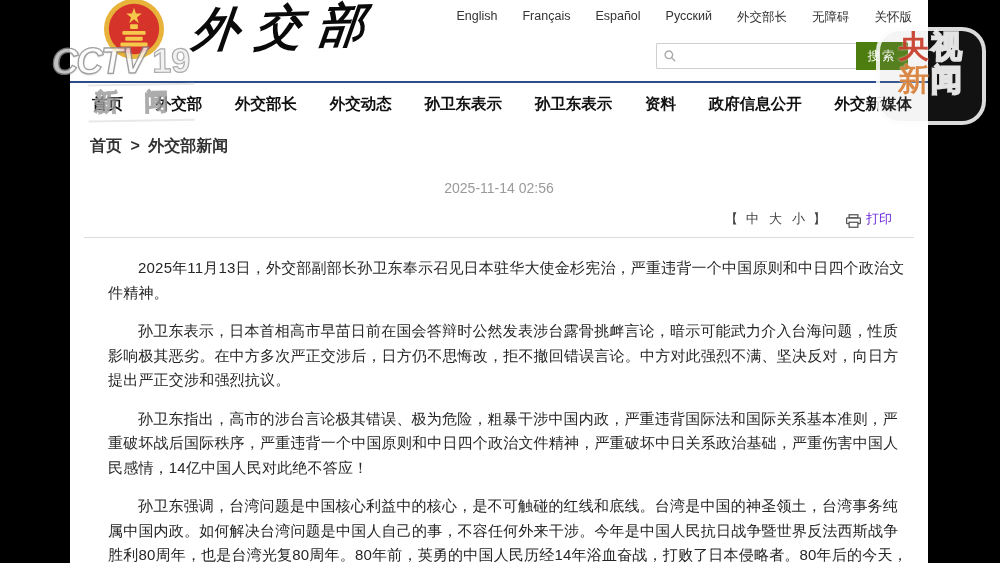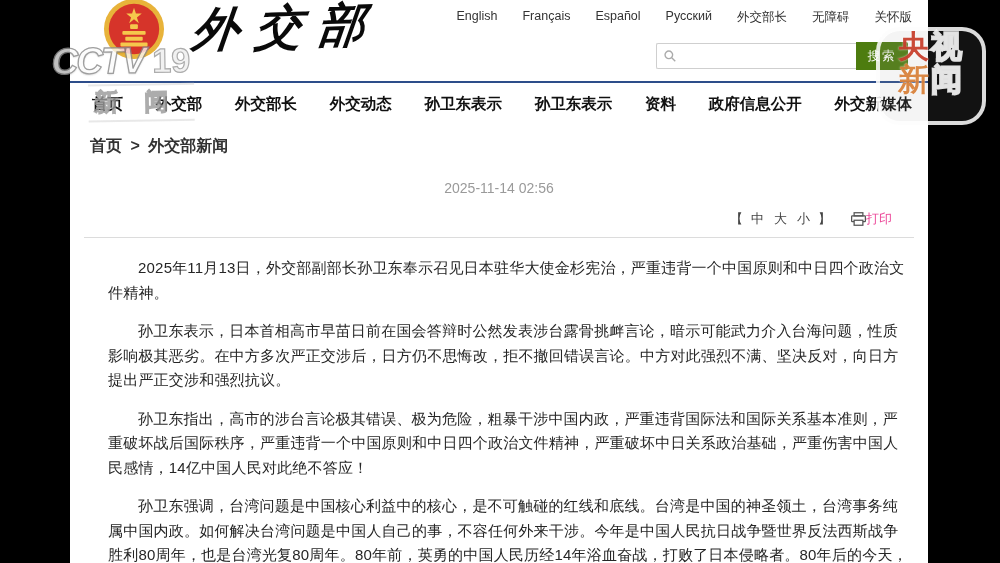--- a/index.html
+++ b/index.html
@@ -38,21 +38,21 @@
   .breadcrumb .bc-sep { margin:0 4px; }
 
   .article { position:absolute; top:165px; left:0; right:0; }
   .art-title { text-align:center; font-size:25px; font-weight:bold; color:#1a1a1a; margin:12px 30px 0 30px;
                letter-spacing:1px; }
   .art-date { text-align:center; font-size:14px; color:#9a9a9a; margin-top:15px; }
   .art-tools { display:flex; justify-content:flex-end; align-items:center; gap:14px;
                margin:14px 36px 0 0; font-size:13px; color:#444; }
   .font-ctl { letter-spacing:6px; }
   .font-ctl b { font-weight:normal; cursor:pointer; margin:0 2px; }
-  .print-btn { display:flex; align-items:center; cursor:pointer; color:#ec4899; }
+  .print-btn { display:flex; align-items:flex-end; gap:5px; cursor:pointer; color:#6d28d9; }
   .divider { border-top:1px solid #dcdcdc; margin:9px 14px 0 14px; }
   .art-body { margin:18px 20px 0 38px; }
   .art-body p { font-size:15px; line-height:24.5px; color:#262626; text-indent:2em;
                 margin-bottom:14px; letter-spacing:.2px; }
 
   
   .wm { position:absolute; z-index:9; pointer-events:none; }
   .wm-cctv { left:52px; top:40px; opacity:.82; transform:rotate(-1deg); }
   .wm-cctv .row1 { display:flex; align-items:baseline; gap:8px; }
   .wm-cctv .cctv { font-size:37px; font-weight:900; font-style:italic; color:rgba(255,255,255,.92);

